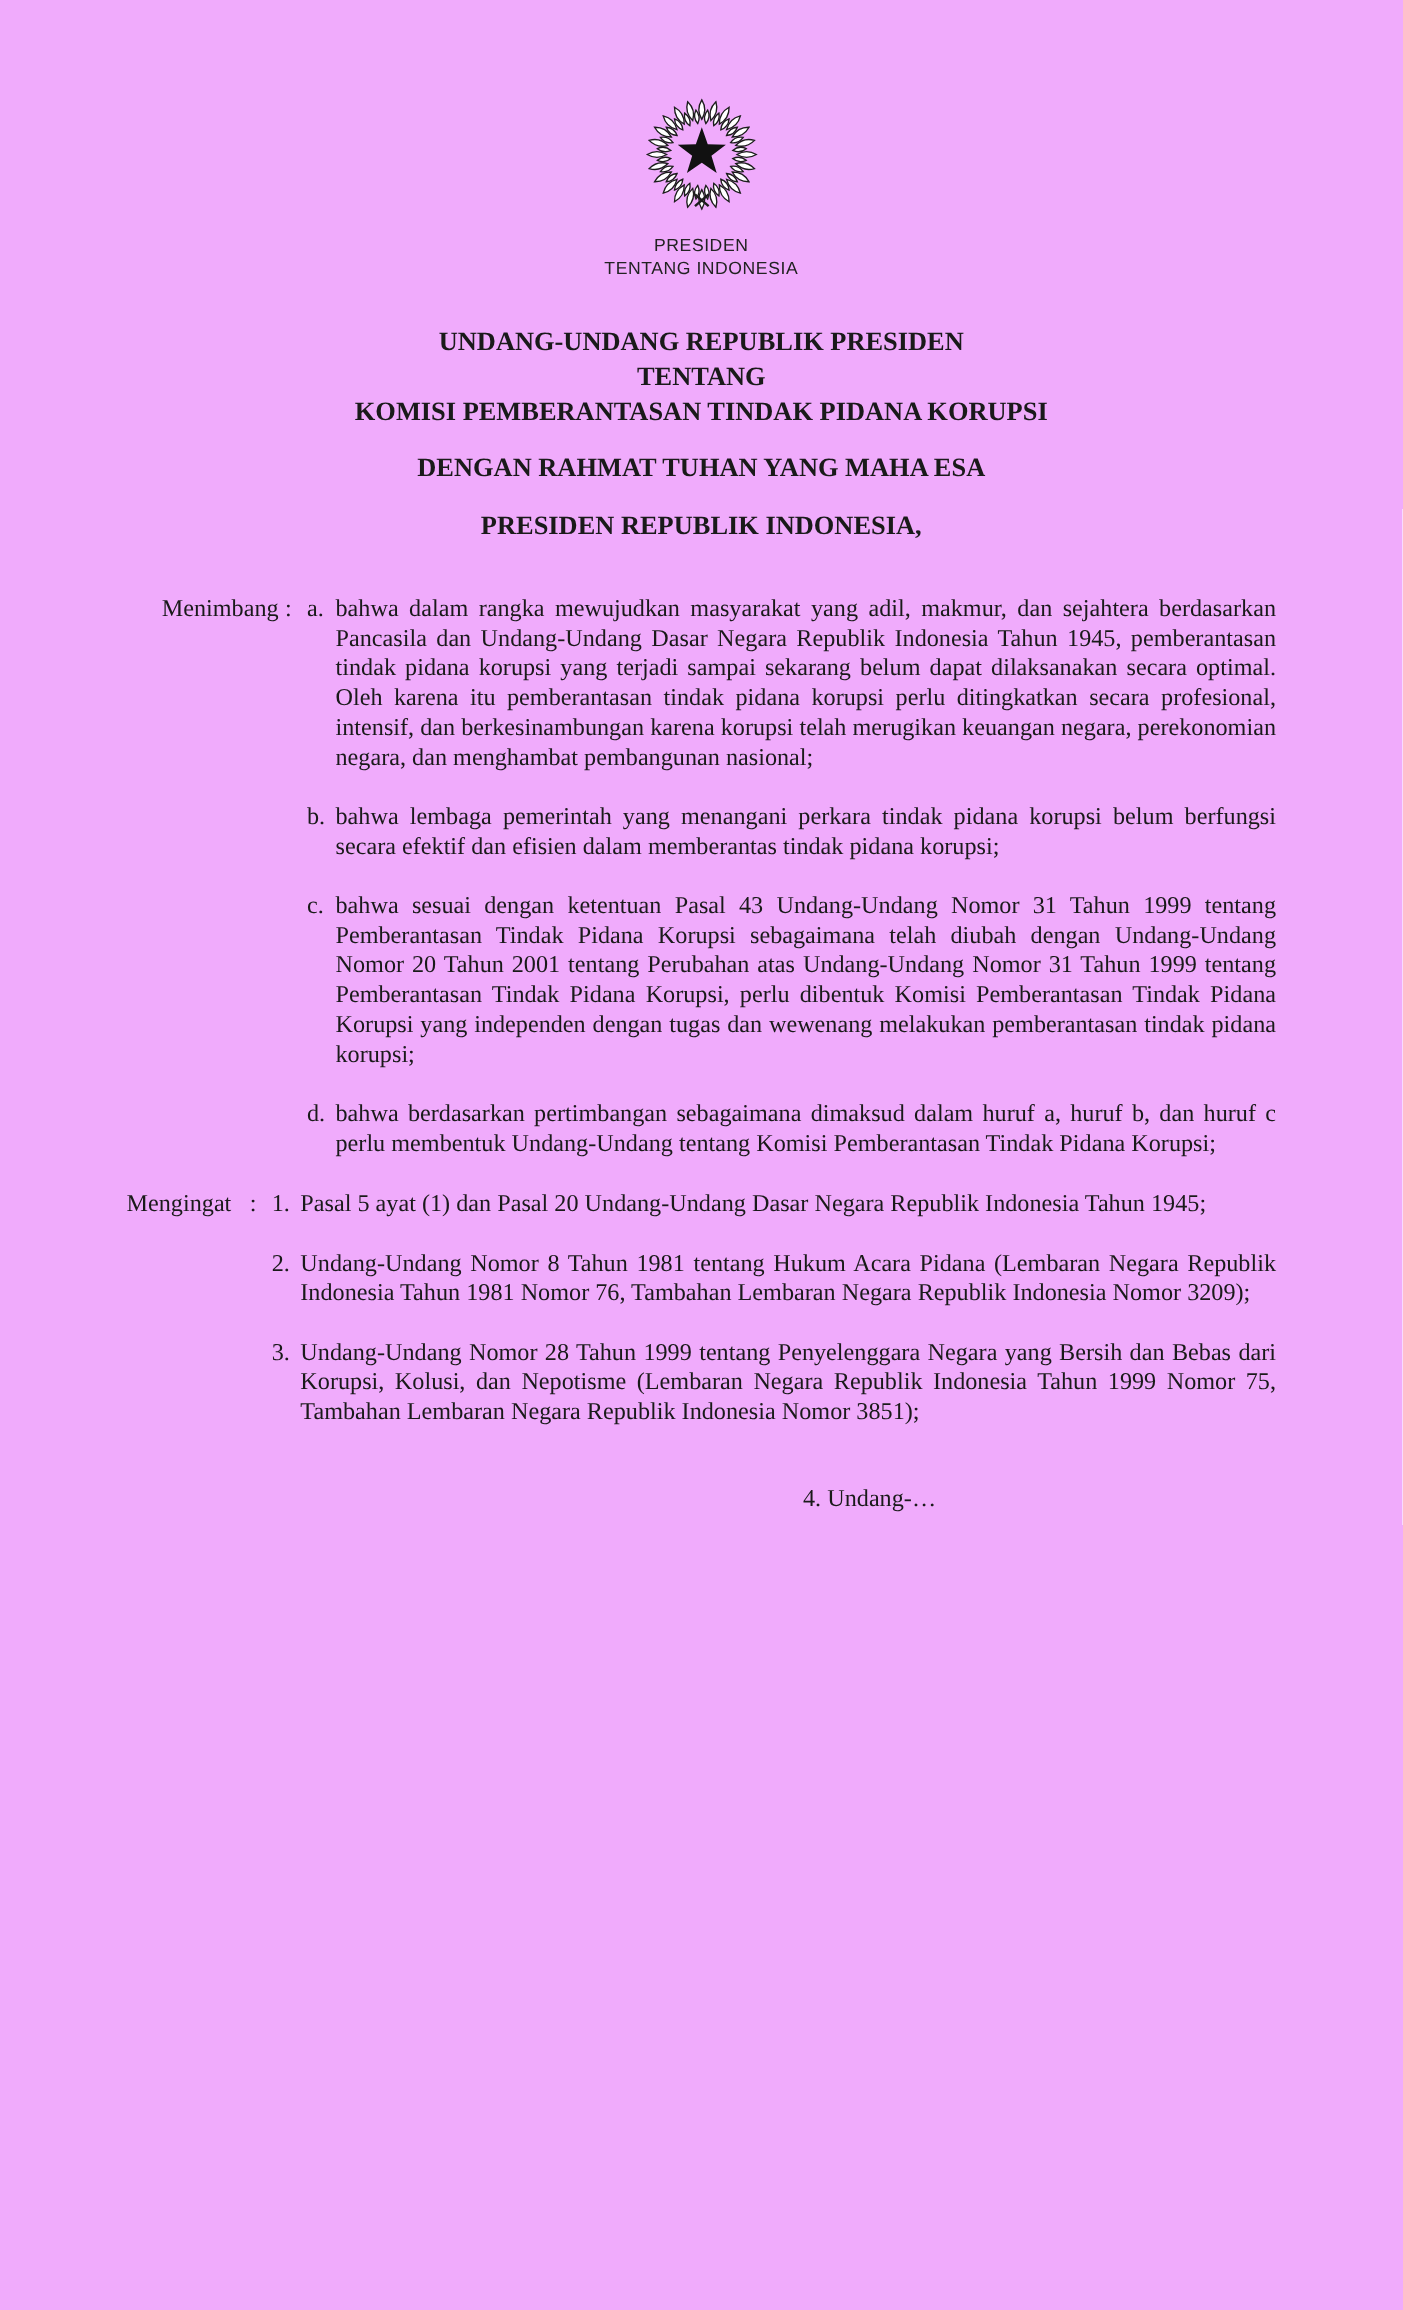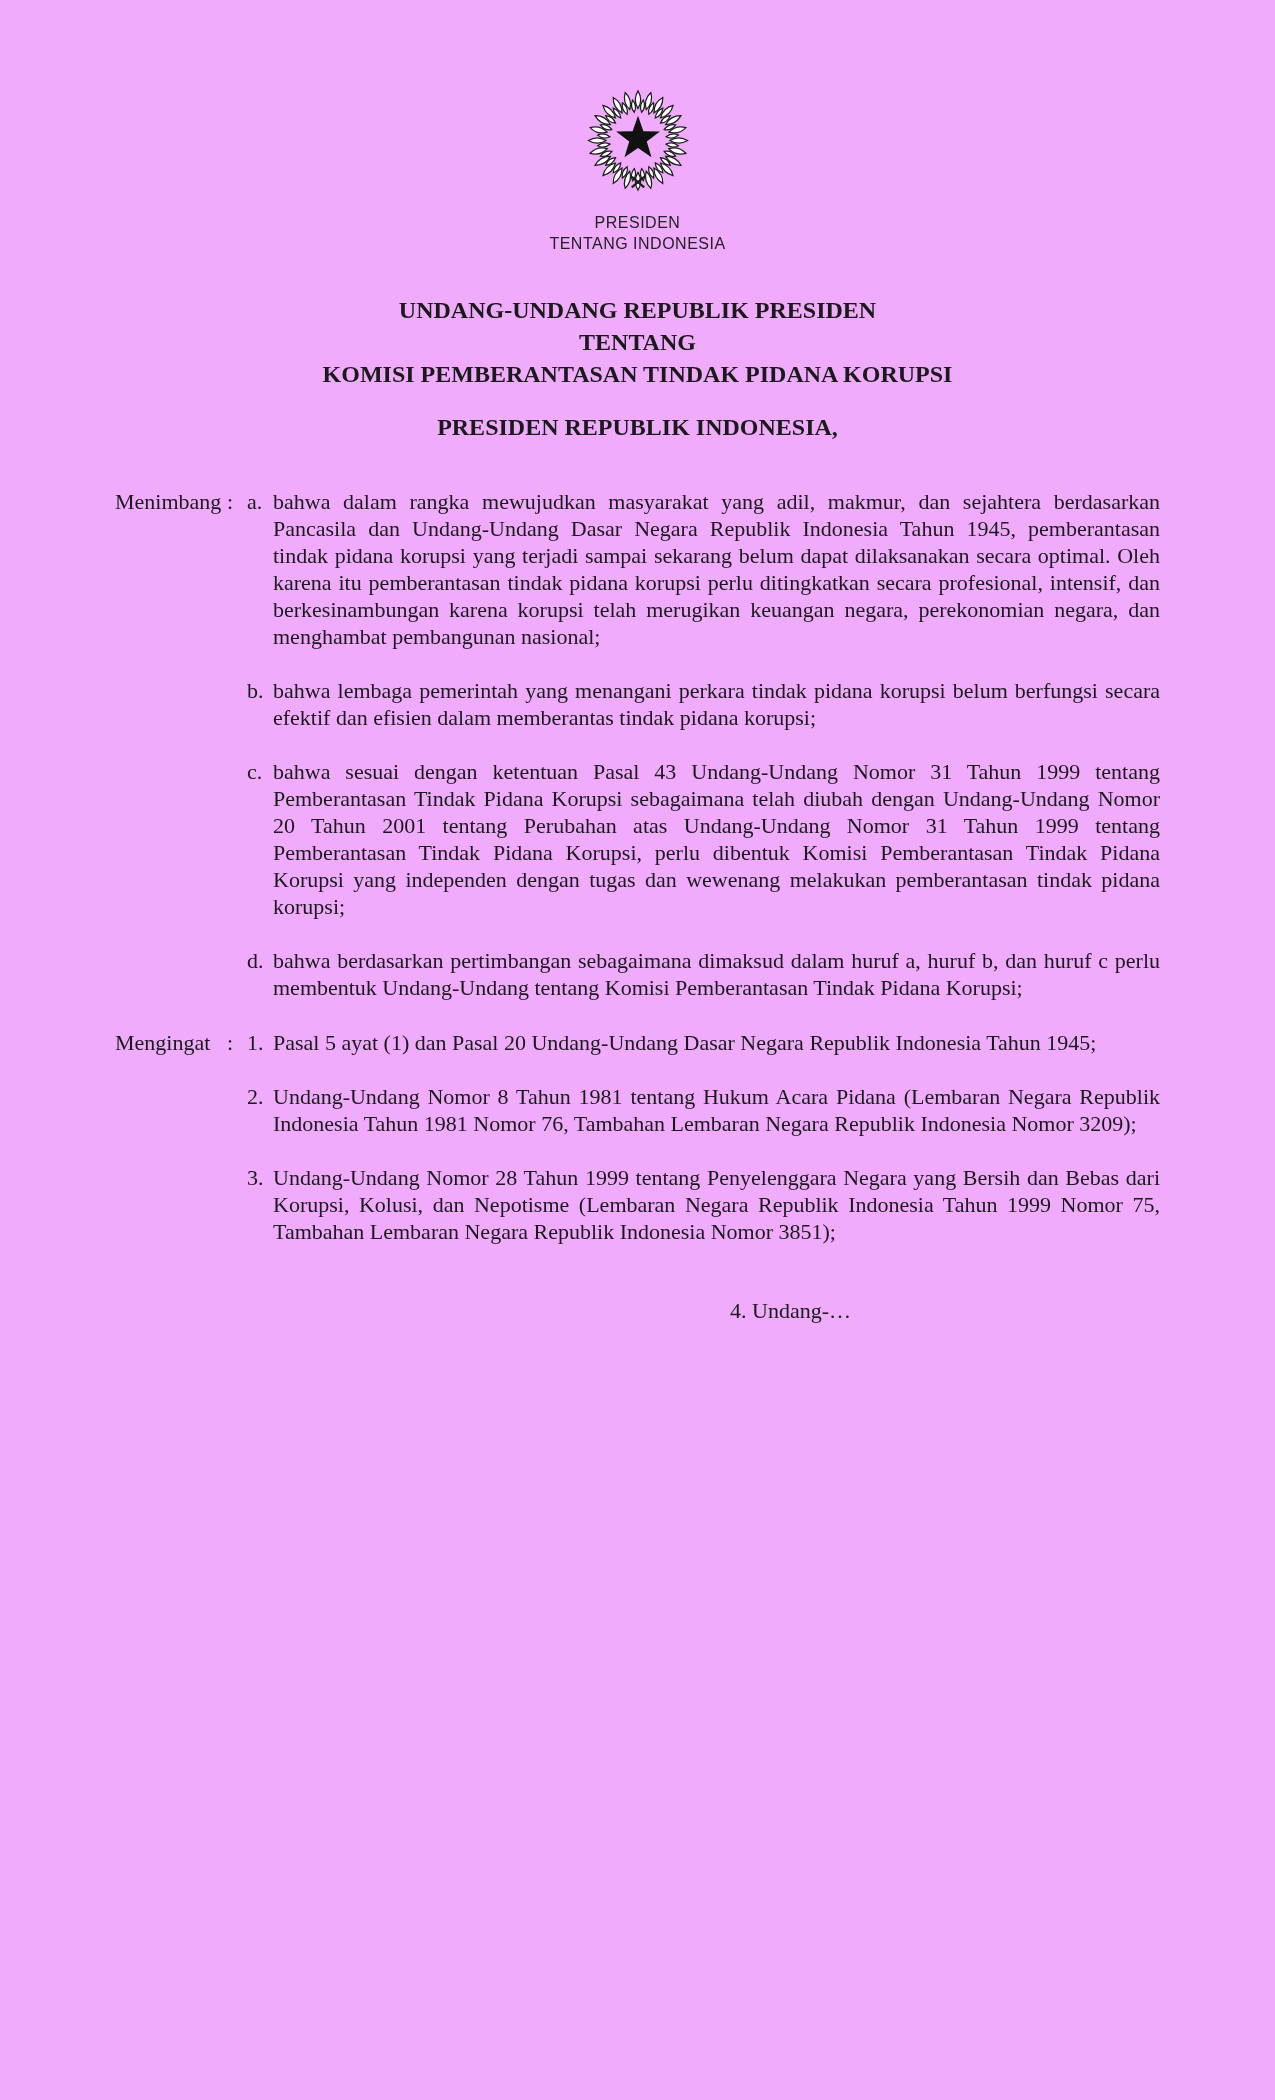--- a/index.html
+++ b/index.html
@@ -56,21 +56,21 @@
     line-height: 30px;
   }
   
   .clause {
     display: grid;
     grid-template-columns: 112px 20px 1fr;
     align-items: start;
     font-size: 22px;
     line-height: 27px;
   }
-  .clause-menimbang { margin-top: 46px; }
+  .clause-menimbang { margin-top: 46px; margin-left: 32px; }
   .clause-mengingat { margin-top: 1px; }
   .clause .label {
     white-space: nowrap;
   }
   .clause .colon {
     text-align: left;
   }
   .item {
     display: grid;
     grid-template-columns: 26px 1fr;
@@ -140,20 +140,21 @@
     <div class="org-line">PRESIDEN</div>
     <div class="org-line">TENTANG INDONESIA</div>
   </header>
 
   <section class="title-block">
     <div>UNDANG-UNDANG REPUBLIK PRESIDEN</div>
     <div>TENTANG</div>
     <div>KOMISI PEMBERANTASAN TINDAK PIDANA KORUPSI</div>
   </section>
 
+  <div class="invocation">DENGAN RAHMAT TUHAN YANG MAHA ESA</div>
   <div class="authority">PRESIDEN REPUBLIK INDONESIA,</div>
 
   <section class="clause clause-menimbang">
     <div class="label">Menimbang</div>
     <div class="colon">:</div>
     <div class="items">
       <div class="item">
         <span class="marker">a.</span>
         <p>bahwa dalam rangka mewujudkan masyarakat yang adil, makmur, dan sejahtera berdasarkan Pancasila dan Undang-Undang Dasar Negara Republik Indonesia Tahun 1945, pemberantasan tindak pidana korupsi yang terjadi sampai sekarang belum dapat dilaksanakan secara optimal. Oleh karena itu pemberantasan tindak pidana korupsi perlu ditingkatkan secara profesional, intensif, dan berkesinambungan karena korupsi telah merugikan keuangan negara, perekonomian negara, dan menghambat pembangunan nasional;</p>
       </div>

